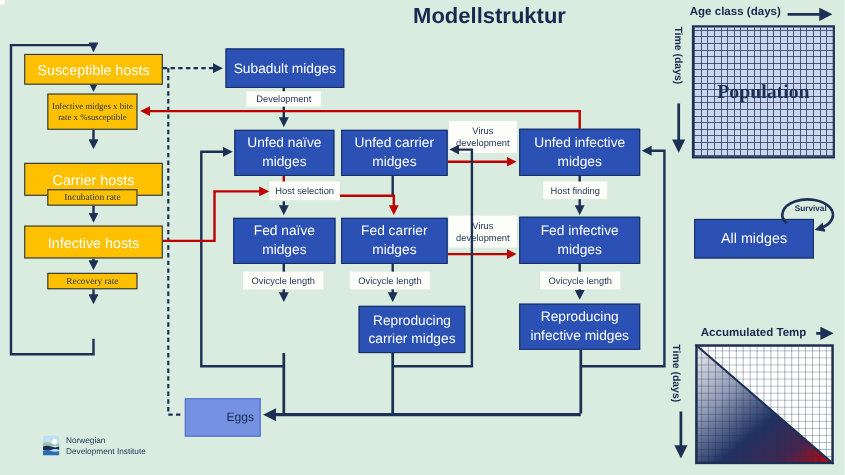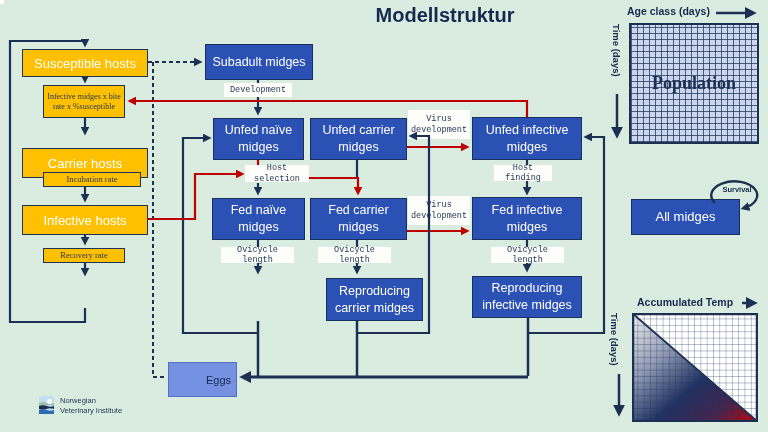--- a/index.html
+++ b/index.html
@@ -12,21 +12,21 @@
            color:#ffffff;font-size:12.5px;line-height:1.35;display:flex;align-items:center;
            justify-content:center;text-align:center;z-index:2;padding:1px 3px;}
   .ybox-lg{position:absolute;box-sizing:border-box;background:#ffc000;border:1.6px solid #1f3356;
            color:#ffffff;font-size:13px;display:flex;align-items:center;justify-content:center;
            text-align:center;z-index:2;}
   .ybox-sm{position:absolute;box-sizing:border-box;background:#ffc000;border:1.4px solid #1f3356;
            color:#1f3356;font-size:8px;line-height:1.25;display:flex;align-items:center;
            justify-content:center;text-align:center;z-index:2;padding:0 2px;font-family:Liberation Serif, serif;}
   .wlabel{position:absolute;box-sizing:border-box;background:#fdfefa;color:#1f3356;font-size:8.5px;
           line-height:1.2;display:flex;align-items:center;justify-content:center;text-align:center;
-          z-index:2;padding:1px 3px;font-family:Liberation Mono, monospace;}
+          z-index:2;padding:1px 3px;}
   .eggs{position:absolute;box-sizing:border-box;background:#7591e1;border:1px solid #5272c6;
         color:#17294f;font-size:11px;display:flex;align-items:center;justify-content:center;z-index:2;padding-left:32px;}
   .panel-title{position:absolute;color:#17294f;font-weight:bold;font-size:10.5px;z-index:2;}
   .vtext{position:absolute;color:#17294f;font-weight:bold;font-size:9.5px;white-space:nowrap;
          transform:rotate(90deg);transform-origin:left top;z-index:2;}
   .popgrid{position:absolute;left:629px;top:23px;width:130px;height:121px;background:#cbd5ee;
            border:2px solid #1c3054;box-sizing:border-box;z-index:2;
            background-image:
              repeating-linear-gradient(90deg, rgba(31,51,86,.75) 0px, rgba(31,51,86,.75) 1px, transparent 1px, transparent 6px),
              repeating-linear-gradient(0deg, rgba(31,51,86,.75) 0px, rgba(31,51,86,.75) 1px, transparent 1px, transparent 6px);
@@ -94,21 +94,21 @@
     <path d="M619,374 V412" fill="none" stroke="#1c3054" stroke-width="2.5" marker-end="url(#mB)"></path>
   </svg>
 
   <div class="corner"></div>
 
   <div class="title">Modellstruktur</div>
 
   <div class="ybox-lg" style="left:22px;top:49px;width:126px;height:28px">Susceptible hosts</div>
   <div class="ybox-sm" style="left:43px;top:85px;width:82px;height:33px">Infective midges x bite rate x %susceptible</div>
   <div class="ybox-lg" style="left:22px;top:148px;width:126px;height:30px">Carrier hosts</div>
-  <div class="ybox-sm" style="left:43px;top:172px;width:98px;height:15px;font-size:8.5px">Incubation rate</div>
+  <div class="ybox-sm" style="left:43px;top:172px;width:82px;height:15px;font-size:8.5px">Incubation rate</div>
   <div class="ybox-lg" style="left:22px;top:205px;width:126px;height:30px">Infective hosts</div>
   <div class="ybox-sm" style="left:43px;top:248px;width:82px;height:15px;font-size:8.5px">Recovery rate</div>
 
   <div class="bluebox" style="left:205px;top:44px;width:108px;height:36px">Subadult midges</div>
   <div class="bluebox" style="left:213px;top:118px;width:91px;height:42px">Unfed naïve midges</div>
   <div class="bluebox" style="left:310px;top:118px;width:97px;height:42px">Unfed carrier midges</div>
   <div class="bluebox" style="left:472px;top:117px;width:110px;height:43px">Unfed infective midges</div>
   <div class="bluebox" style="left:212px;top:198px;width:93px;height:42px">Fed naïve midges</div>
   <div class="bluebox" style="left:310px;top:198px;width:97px;height:42px">Fed carrier midges</div>
   <div class="bluebox" style="left:472px;top:197px;width:110px;height:43px">Fed infective midges</div>
@@ -158,21 +158,21 @@
 
   <svg class="layer" style="left:39px;top:396px;z-index:2" width="15" height="18">
     <rect x="0" y="0" width="15" height="18" rx="3" fill="#bfe0f2"></rect>
     <path d="M0,7 Q4,5 7.5,7 T15,7 V10 Q11,8 7.5,10 T0,10 Z" fill="#9fc0a8"></path>
     <circle cx="10.5" cy="5.5" r="2.4" fill="#ffffff"></circle>
     <path d="M0,10 Q4,8.5 7.5,10 T15,10 V13 Q11,11.5 7.5,13 T0,13 Z" fill="#1c3054"></path>
     <path d="M0,14 Q4,12.5 7.5,14 T15,14 V18 H0 Z" fill="#2f6bb4"></path>
   </svg>
   <div class="logo-text">
     <div>Norwegian</div>
-    <div>Veterinary Institute</div>
+    <div>Development Institute</div>
   </div>
 
   <svg class="layer" width="768" height="432" style="z-index:3">
     <path d="M357,333 H429 V136 H412" fill="none" stroke="#1c3054" stroke-width="2.2" marker-end="url(#mN)"></path>
     <path d="M715,203 A23,14 0 1 1 744,208" fill="none" stroke="#1c3054" stroke-width="2.4" marker-end="url(#mN)"></path>
   </svg>
 
 </div>
 
 </body></html>

